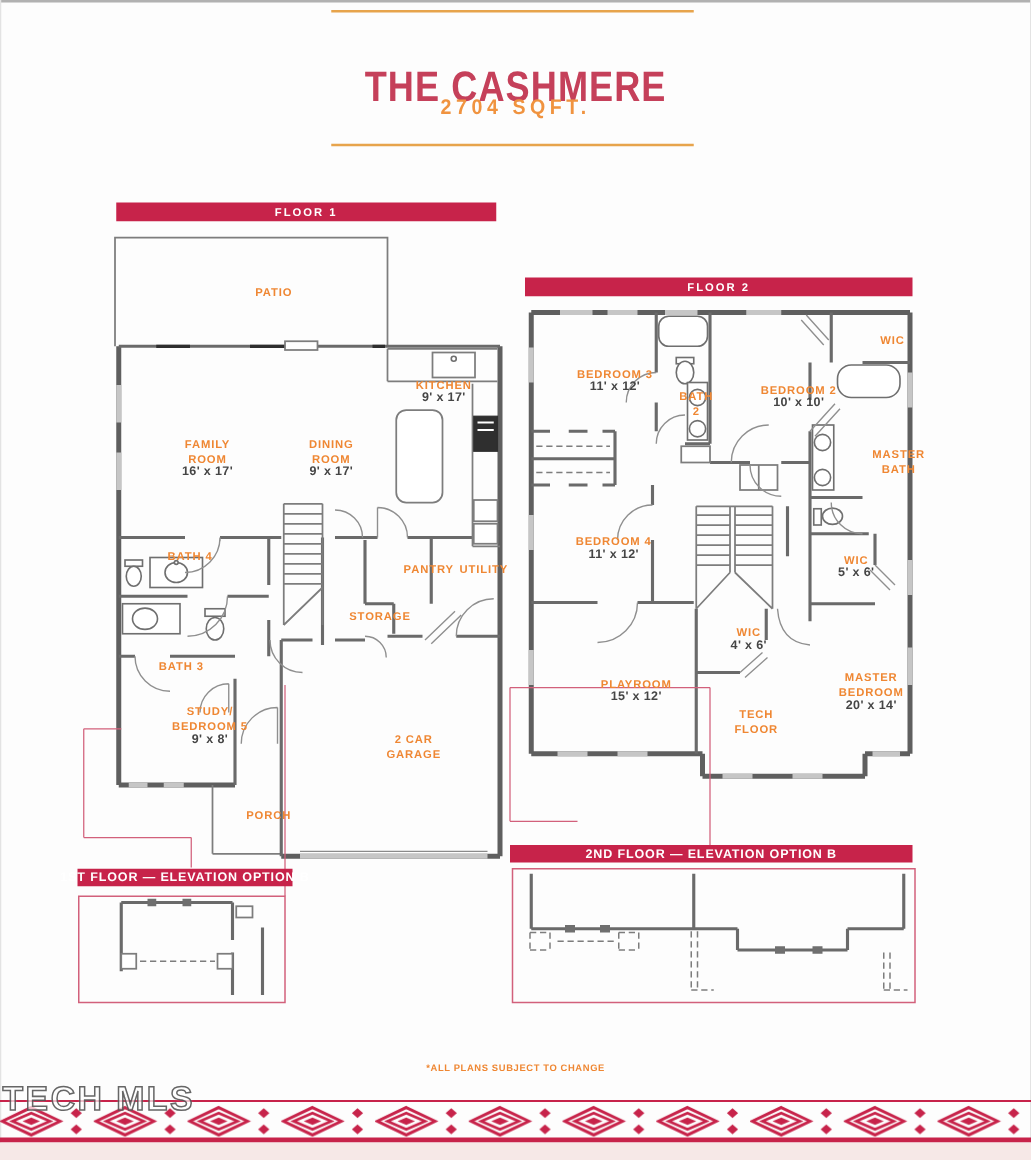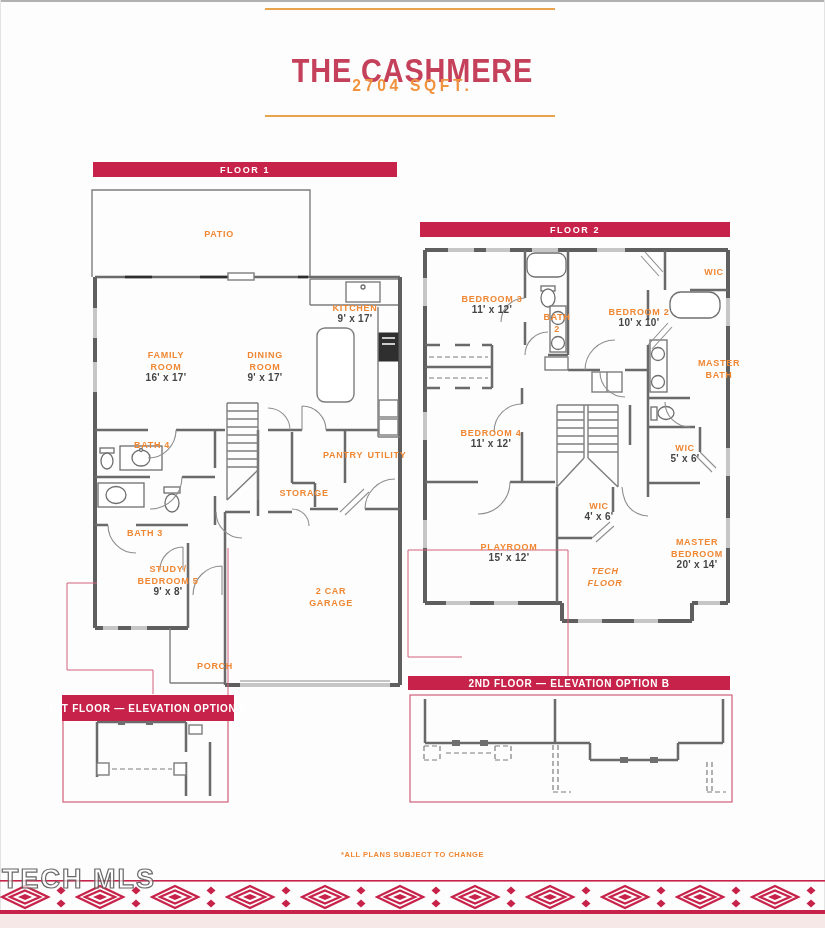--- a/index.html
+++ b/index.html
@@ -257,21 +257,21 @@
     <g>
       <rect x="0" y="880" width="825" height="1.6" fill="#c7234a"></rect>
       <rect x="0" y="884" width="825" height="26" fill="url(#aztec)"></rect>
       <rect x="0" y="910" width="825" height="4" fill="#c7234a"></rect>
       <rect x="0" y="914" width="825" height="14" fill="#f6e8e7"></rect>
     </g>
   </svg>
 
   <div class="banner banner-lg" style="left:93px;top:162px;width:304px;height:15px;">FLOOR 1</div>
   <div class="banner banner-lg" style="left:420px;top:222px;width:310px;height:15px;">FLOOR 2</div>
-  <div class="banner banner-sm" style="left:62px;top:695px;width:172px;height:26px;">1ST FLOOR — ELEVATION OPTION B</div>
+  <div class="banner banner-sm" style="left:62px;top:695px;width:172px;height:14px;">1ST FLOOR — ELEVATION OPTION B</div>
   <div class="banner banner-sm" style="left:408px;top:676px;width:322px;height:14px;">2ND FLOOR — ELEVATION OPTION B</div>
 
   <div class="room" style="left:201px;top:228px;">
     <span class="rname">PATIO</span>
   </div>
   <div class="room" style="left:337px;top:302px;">
     <span class="rname">KITCHEN</span>
     <span class="rdim">9' x 17'</span>
   </div>
   <div class="room" style="left:148px;top:349px;">
@@ -301,21 +301,21 @@
   <div class="room" style="left:369px;top:449px;">
     <span class="rname">UTILITY</span>
   </div>
   <div class="room" style="left:286px;top:487px;">
     <span class="rname">STORAGE</span>
   </div>
   <div class="room" style="left:313px;top:585px;">
     <span class="rname">2 CAR</span>
     <span class="rname">GARAGE</span>
   </div>
-  <div class="room" style="left:197px;top:646px;margin-top:14px;">
+  <div class="room" style="left:197px;top:646px;">
     <span class="rname">PORCH</span>
   </div>
 
   <div class="room" style="left:474px;top:293px;">
     <span class="rname">BEDROOM 3</span>
     <span class="rdim">11' x 12'</span>
   </div>
   <div class="room" style="left:539px;top:311px;">
     <span class="rname">BATH</span>
     <span class="rname">2</span>
@@ -340,21 +340,21 @@
     <span class="rdim">5' x 6'</span>
   </div>
   <div class="room" style="left:581px;top:500px;">
     <span class="rname">WIC</span>
     <span class="rdim">4' x 6'</span>
   </div>
   <div class="room" style="left:491px;top:541px;">
     <span class="rname">PLAYROOM</span>
     <span class="rdim">15' x 12'</span>
   </div>
-  <div class="room" style="left:587px;top:565px;font-style:italic;">
+  <div class="room" style="left:587px;top:565px;">
     <span class="rname">TECH</span>
     <span class="rname">FLOOR</span>
   </div>
   <div class="room" style="left:679px;top:536px;">
     <span class="rname">MASTER</span>
     <span class="rname">BEDROOM</span>
     <span class="rdim">20' x 14'</span>
   </div>
 
   <div class="footnote">*ALL PLANS SUBJECT TO CHANGE</div>

